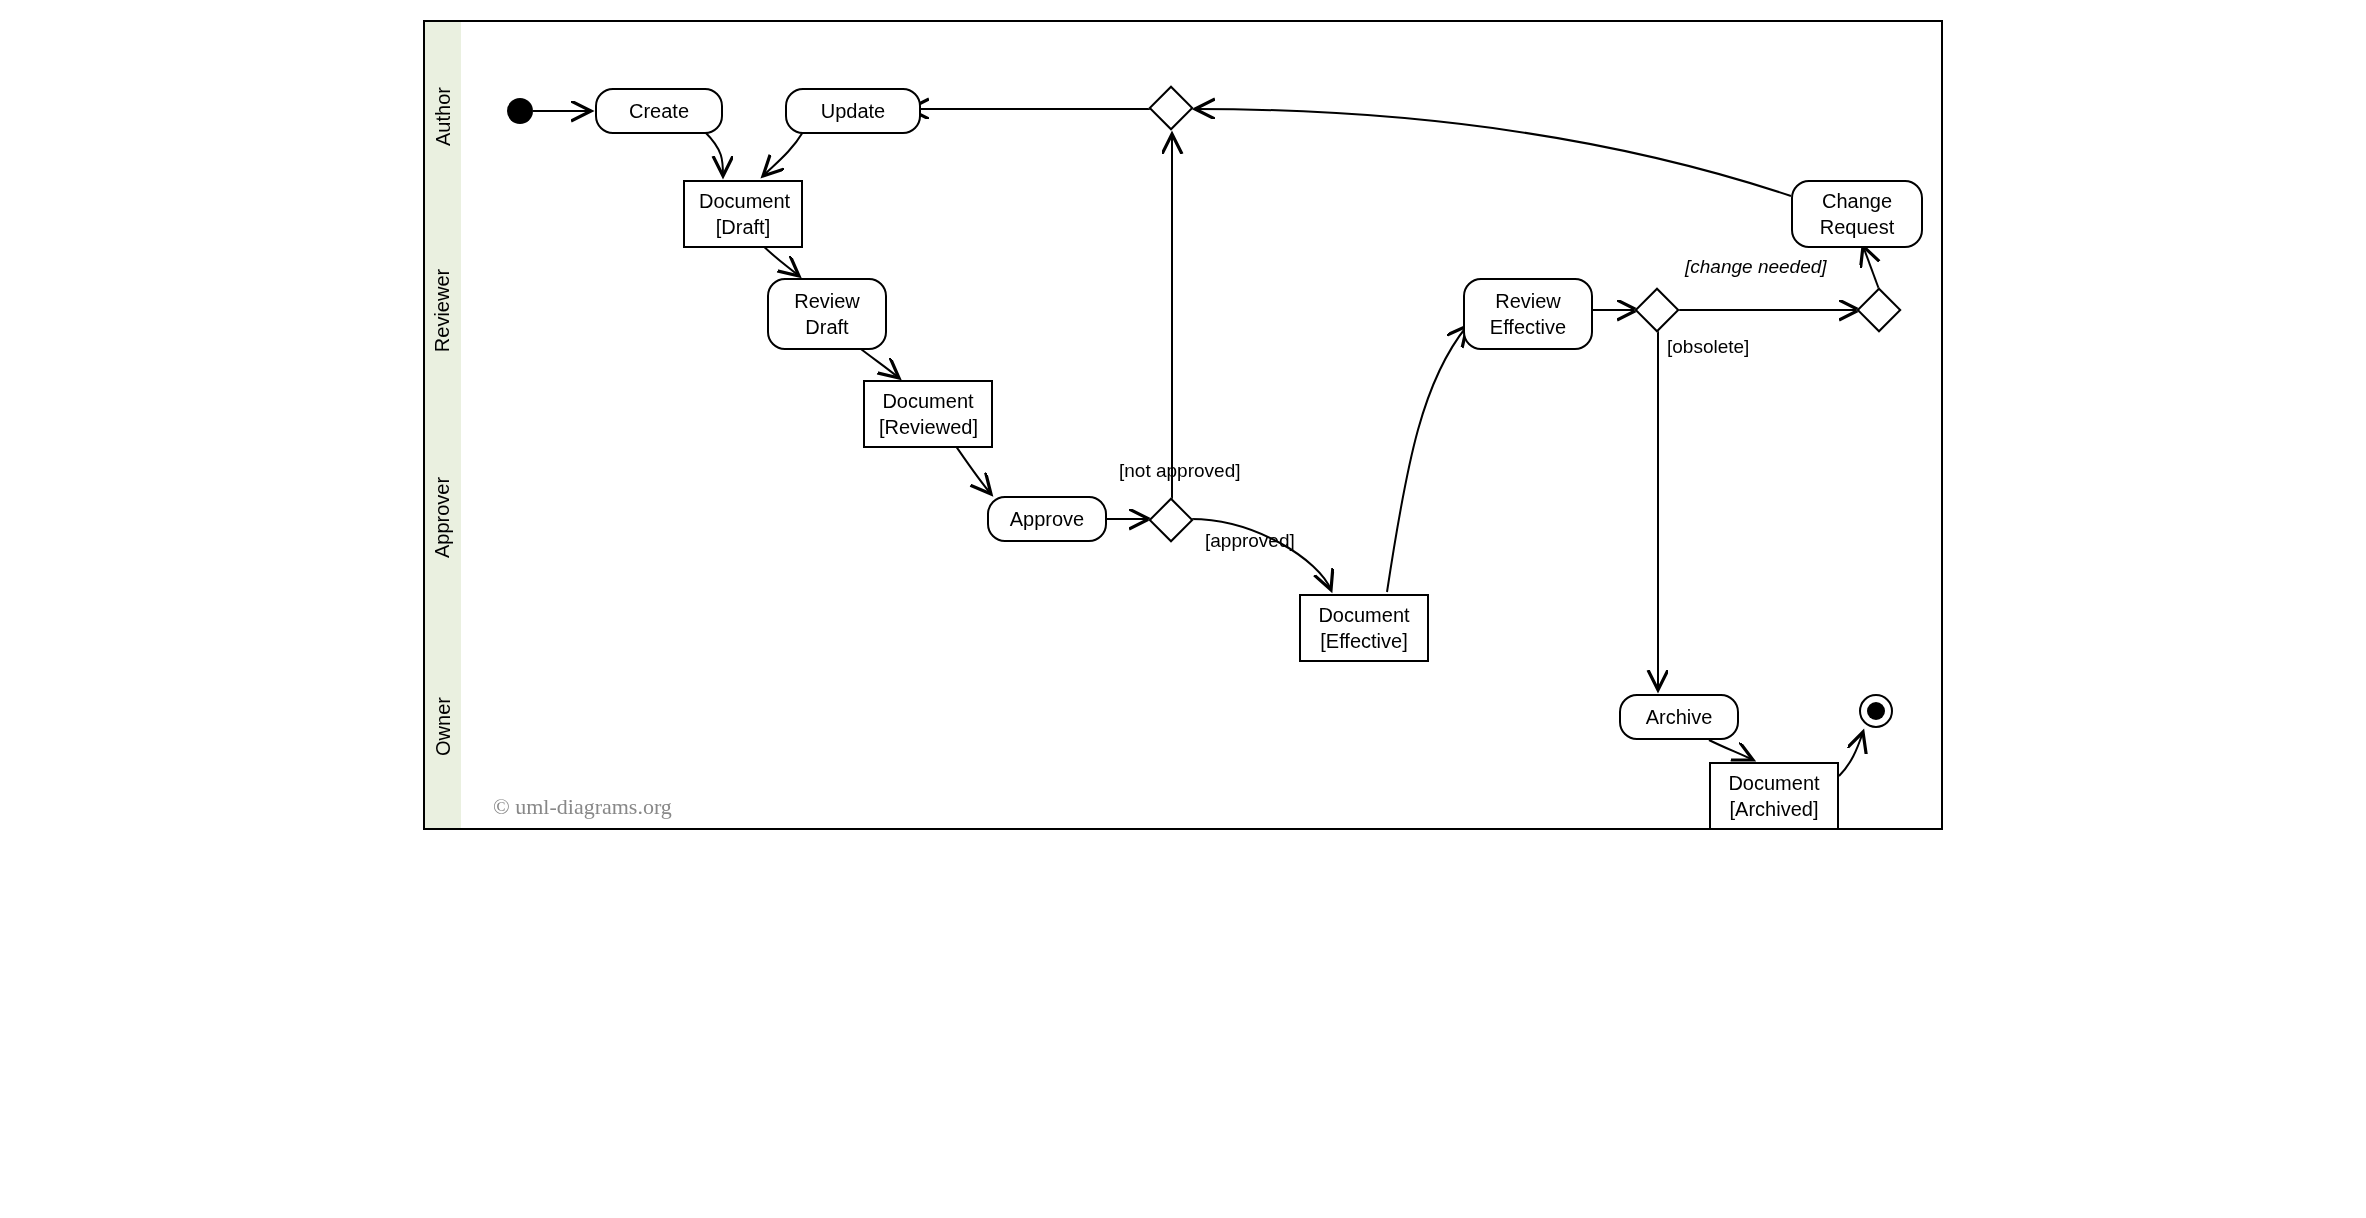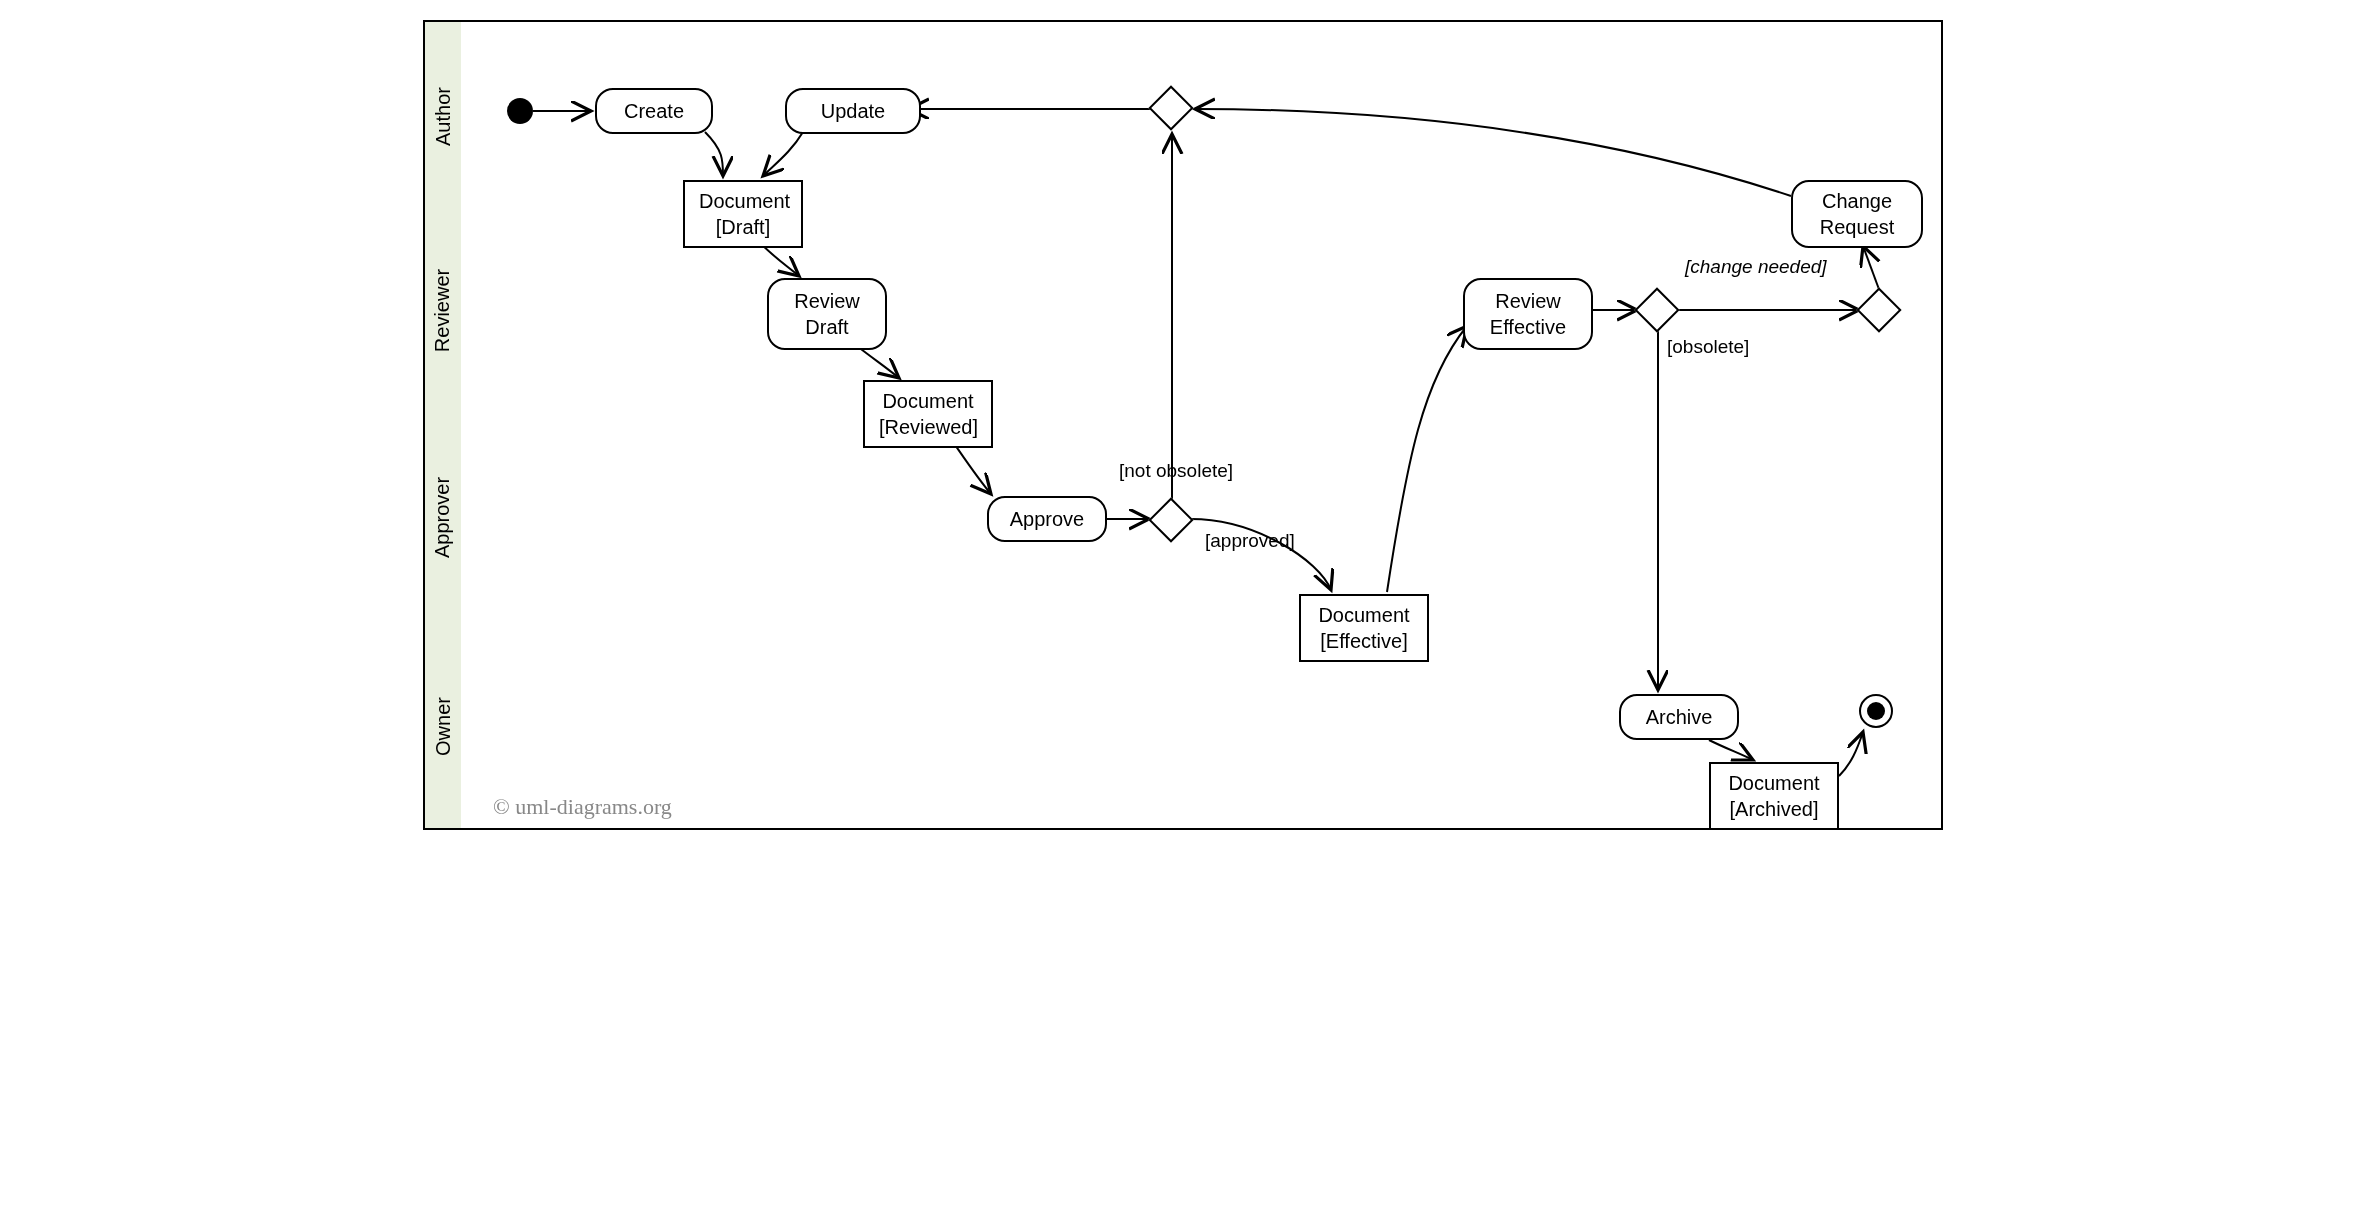--- a/index.html
+++ b/index.html
@@ -158,21 +158,21 @@
   </div>
   <div id="lane-approver-body" class="lane-body"></div>
 
   <div id="lane-owner-label" class="lane-label">
     <span>Owner</span>
   </div>
   <div id="lane-owner-body" class="lane-body"></div>
 
   <div class="initial" style="left:84px; top:78px;"></div>
 
-  <div class="activity" style="left:172px; top:68px; width:118px;">
+  <div class="activity" style="left:172px; top:68px; width:128px;">
     <span>Create</span>
   </div>
 
   <div class="activity" style="left:362px; top:68px; width:136px;">
     <span>Update</span>
   </div>
 
   <div class="object" style="left:260px; top:160px; width:120px;">
     <span>Document</span><br>
     <span>[Draft]</span>
@@ -219,21 +219,21 @@
     <span>[Archived]</span>
   </div>
 
   <div class="object" style="left:1368px; top:160px; width:132px; border-radius:18px;">
     <span>Change</span><br>
     <span>Request</span>
   </div>
 
   <div class="final" style="left:1436px; top:674px;"></div>
 
-  <div class="guard" style="left:696px; top:440px;">[not obsolete]</div>
+  <div class="guard" style="left:696px; top:440px;">[not approved]</div>
   <div class="guard" style="left:782px; top:510px;">[approved]</div>
   <div class="guard" style="left:1262px; top:236px;font-style:italic;">[change needed]</div>
   <div class="guard" style="left:1244px; top:316px;">[obsolete]</div>
 
   <div class="copyright">© uml-diagrams.org</div>
 
   <svg class="flow">
     <defs>
       <marker id="arrow" markerWidth="12" markerHeight="12" refX="10" refY="5" orient="auto">
         <path d="M0,0 L10,5 L0,10" fill="none" stroke="#000" stroke-width="1.6"></path>

